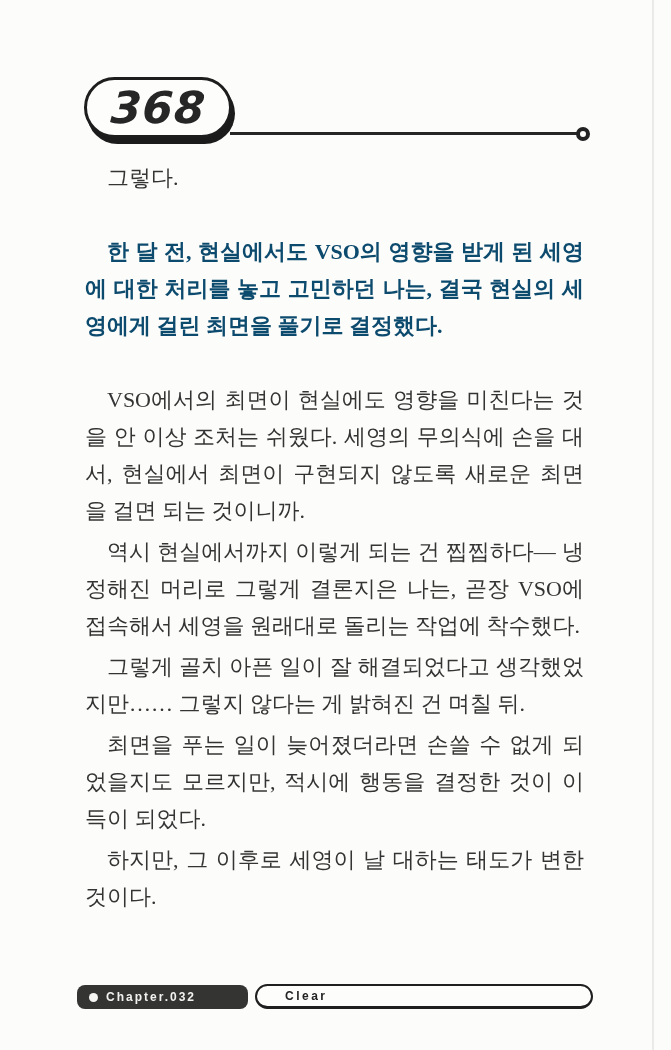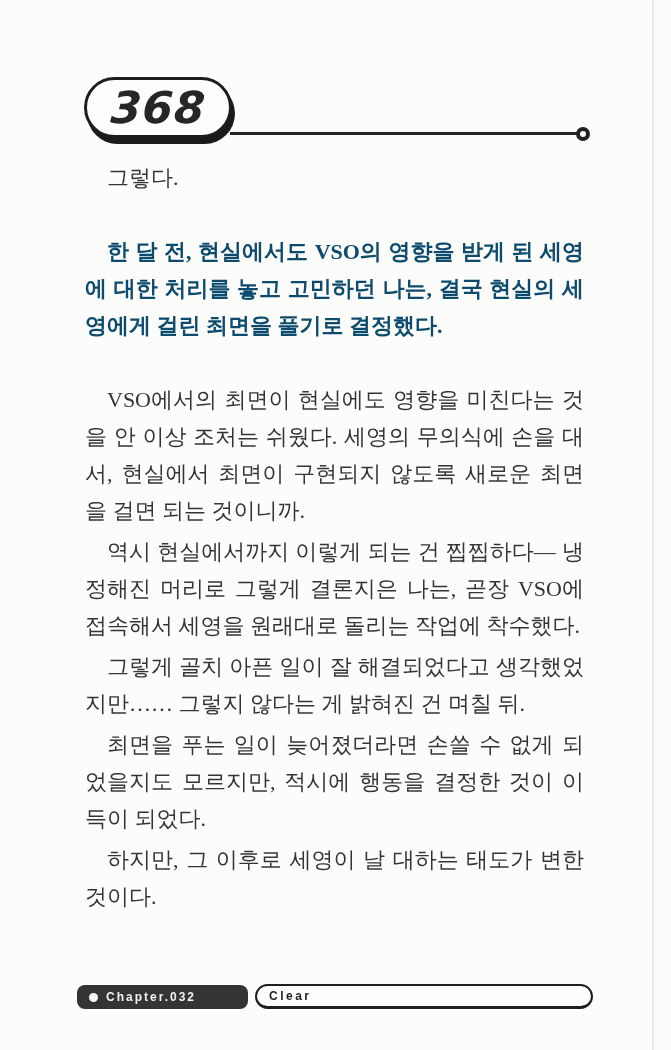--- a/index.html
+++ b/index.html
@@ -139,20 +139,21 @@
     box-sizing: border-box;
     padding-left: 12px;
   }
   .clear-pill .clear-text {
     font-family: "Liberation Sans", "DejaVu Sans", sans-serif;
     font-weight: 700;
     font-size: 12px;
     letter-spacing: 2.5px;
     color: #232323;
     white-space: nowrap;
+    margin-left: 16px;
   }
 </style>
 </head>
 <body>
 
 <div class="page">
 
   <div class="scan-edge"></div>
 
   <header>

